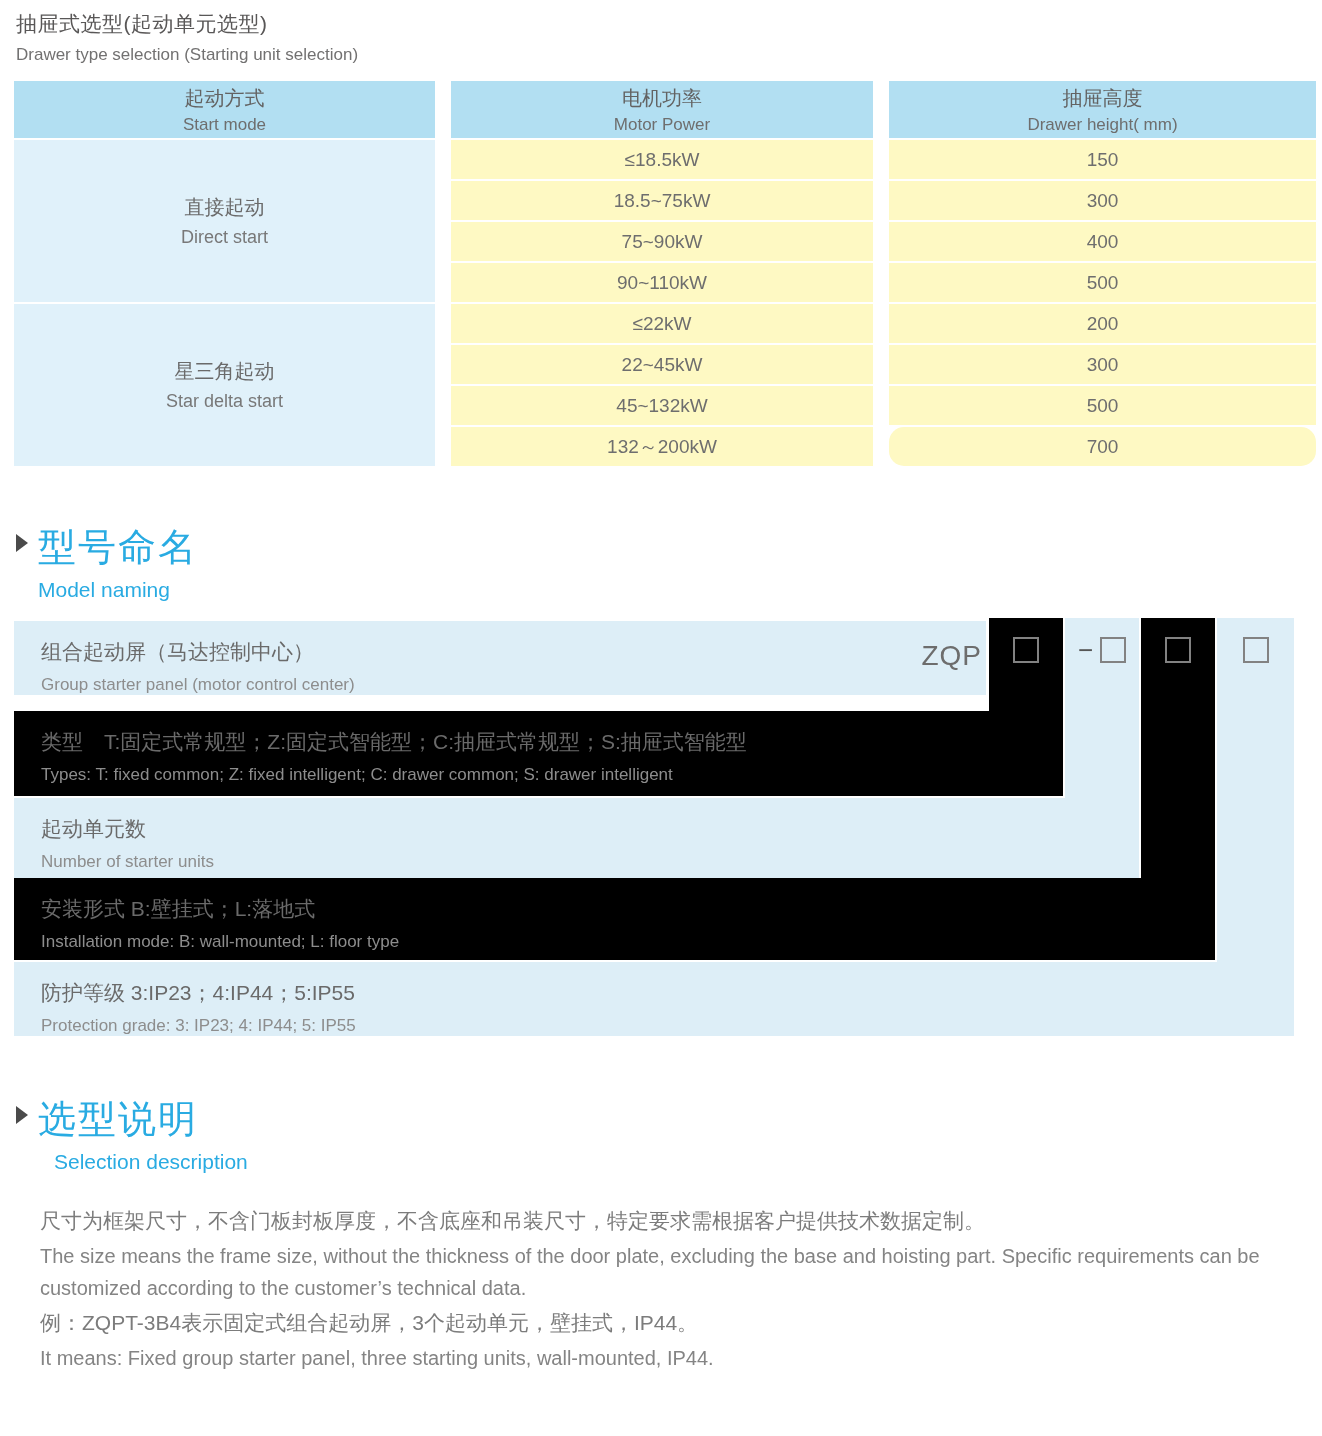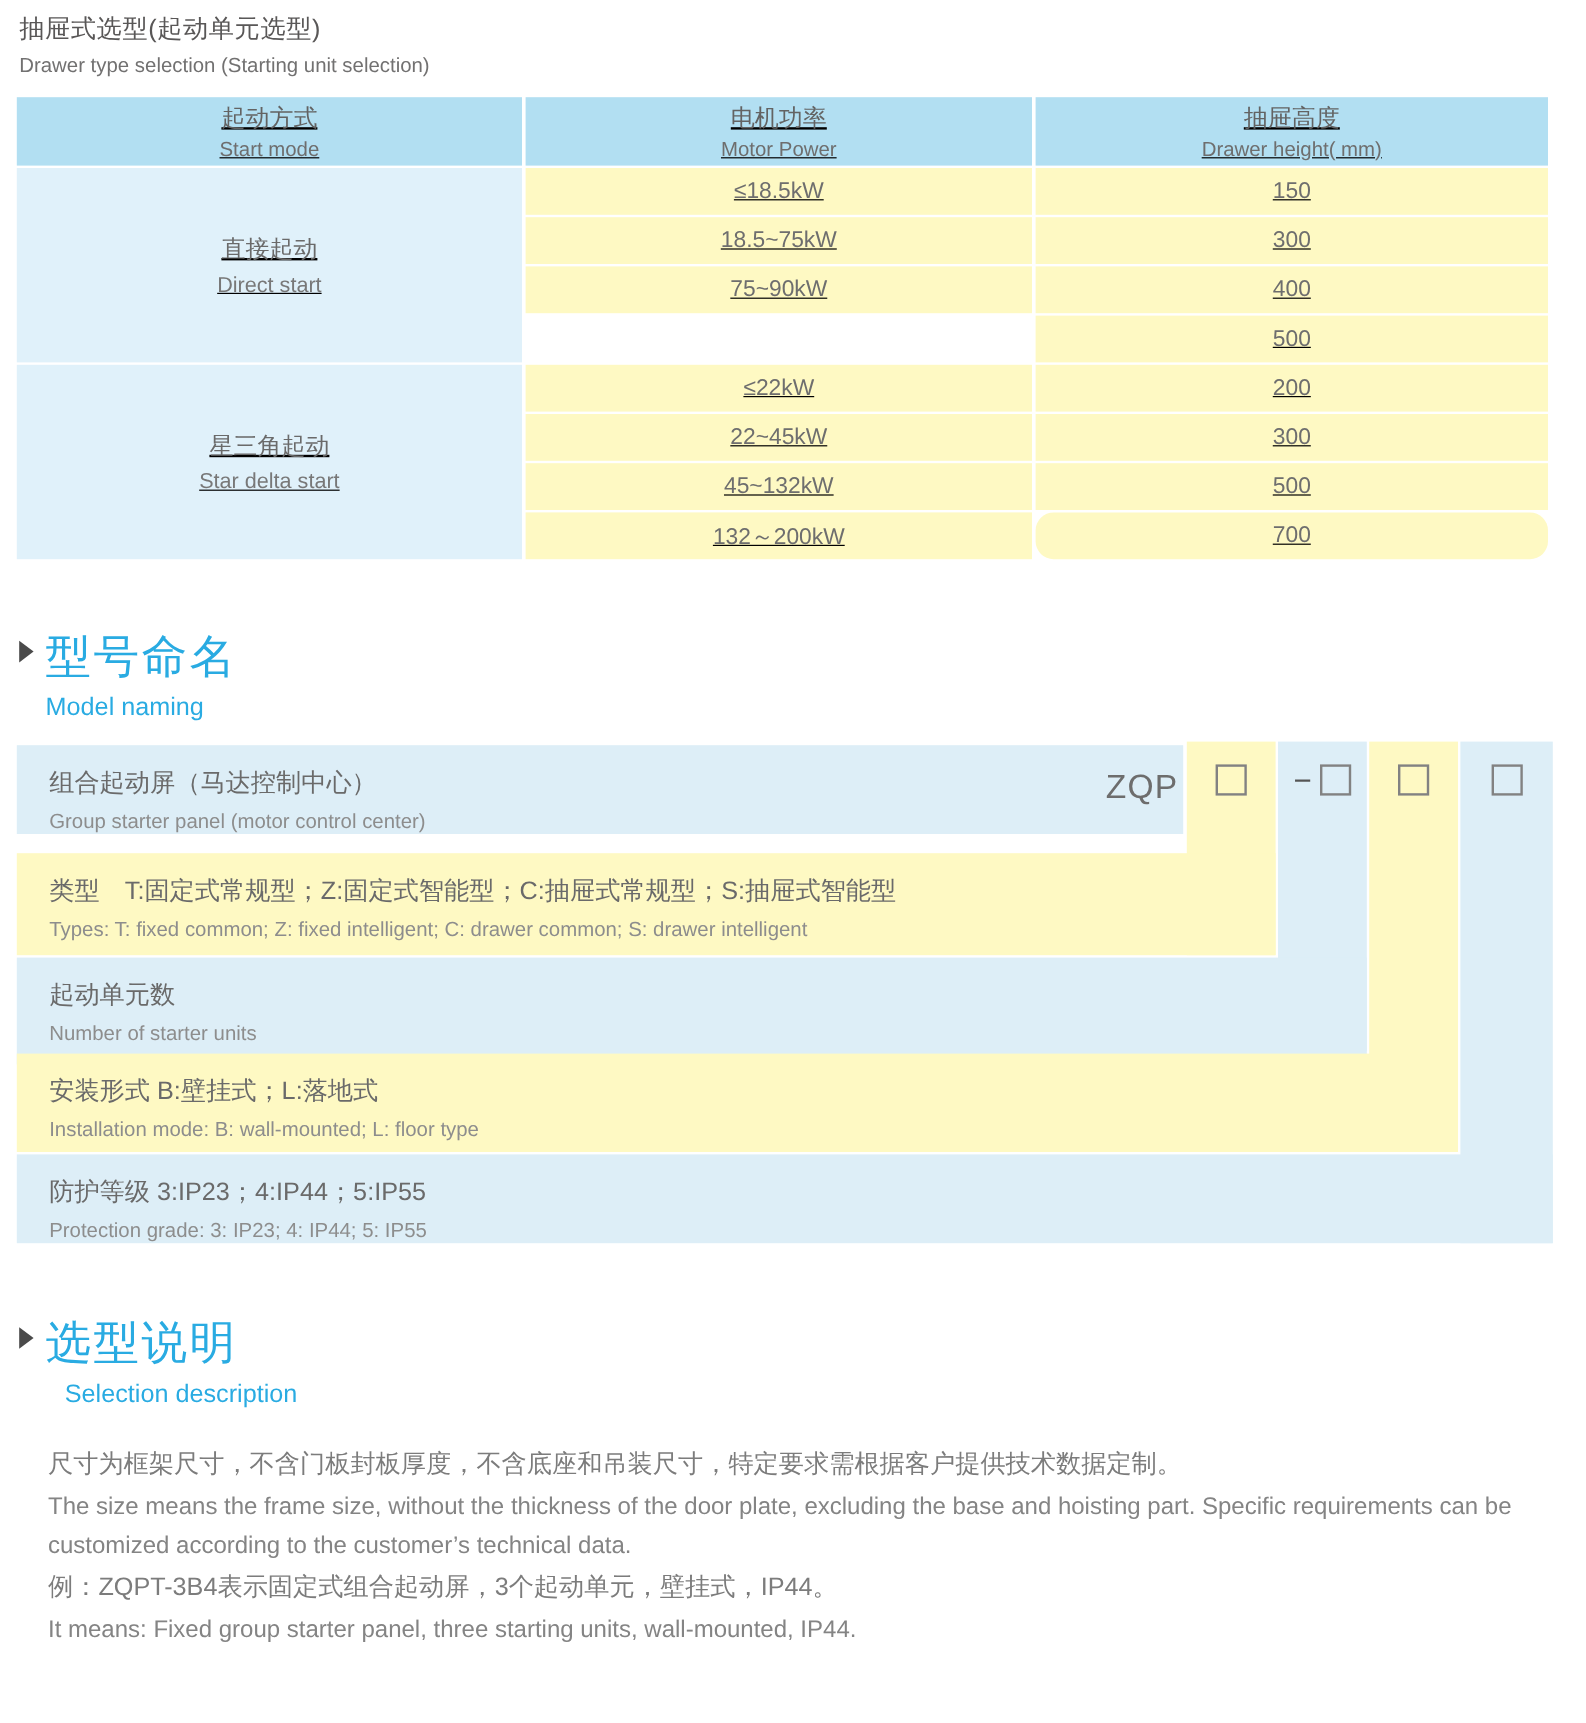--- a/index.html
+++ b/index.html
@@ -14,24 +14,23 @@
   
   .page-head { padding:10px 0 0 16px; }
   .page-head .t-zh { font-size:21px; color:#595757; letter-spacing:0.5px; }
   .page-head .t-en { font-size:17px; color:#727171; margin-top:7px; }
 
   
   .sel-table {
     display:grid;
     grid-template-columns:421px 422px 427px;
     grid-template-rows:57px repeat(8,39px);
-    gap:2px 3px;
+    gap:2px 16px;
     width:1276px;
     margin:16px 0 0 14px;
-    text-decoration:underline;
   }
   .sel-table .hcell {
     background:#b2dff2; display:flex; flex-direction:column;
     align-items:center; justify-content:center;
   }
   .sel-table .hcell .h-zh { font-size:20px; color:#636363; }
   .sel-table .hcell .h-en { font-size:17px; color:#6e6e6e; margin-top:3px; }
   .sel-table .cell {
     background:#fef9c3; display:flex; align-items:center; justify-content:center;
     font-size:19px; color:#6e6e6e;
@@ -55,21 +54,21 @@
   .sec-head .sec-zh { font-size:38px; color:#29abe2; letter-spacing:2px; }
   .sec-head .sec-en { font-size:21px; color:#29abe2; margin-top:5px; }
   .sec-head-1 { margin-top:56px; }
   .sec-head-2 { margin-top:58px; }
   .sec-head-2 .sec-en { margin-left:16px; }
 
   
   .diagram { position:relative; width:1280px; height:418px; margin:16px 0 0 14px; }
   .diagram .band { position:absolute; left:0; }
   .band-blue { background:#ddeef7; }
-  .band-gray { background:#fef9c3; }
+  .band-gray { background:#000000; }
   .col { position:absolute; top:0; }
   .col .boxwrap { display:flex; align-items:center; justify-content:center; padding-top:19px; gap:7px; }
   .code-box {
     width:26px; height:26px; border:2px solid #828282; background:transparent;
   }
   .dash-glyph { font-size:26px; color:#555; line-height:26px; }
   .row-text { padding:17px 0 0 27px; }
   .row-text .zh { font-size:21px; color:#6a6a6a; }
   .row-text .en { font-size:17px; color:#8d8d8d; margin-top:9px; }
   .model-code {
@@ -122,20 +121,21 @@
     <div class="gcell" style="grid-column:1; grid-row:2 / span 4;">
       <div class="g-zh">直接起动</div>
       <div class="g-en">Direct start</div>
     </div>
     <div class="cell" style="grid-column:2; grid-row:2;">≤18.5kW</div>
     <div class="cell" style="grid-column:3; grid-row:2;">150</div>
     <div class="cell" style="grid-column:2; grid-row:3;">18.5~75kW</div>
     <div class="cell" style="grid-column:3; grid-row:3;">300</div>
     <div class="cell" style="grid-column:2; grid-row:4;">75~90kW</div>
     <div class="cell" style="grid-column:3; grid-row:4;">400</div>
+    <div class="cell" style="grid-column:2; grid-row:5;">90~110kW</div>
     <div class="cell" style="grid-column:3; grid-row:5;">500</div>
 
     <div class="gcell" style="grid-column:1; grid-row:6 / span 4;">
       <div class="g-zh">星三角起动</div>
       <div class="g-en">Star delta start</div>
     </div>
     <div class="cell" style="grid-column:2; grid-row:6;">≤22kW</div>
     <div class="cell" style="grid-column:3; grid-row:6;">200</div>
     <div class="cell" style="grid-column:2; grid-row:7;">22~45kW</div>
     <div class="cell" style="grid-column:3; grid-row:7;">300</div>

